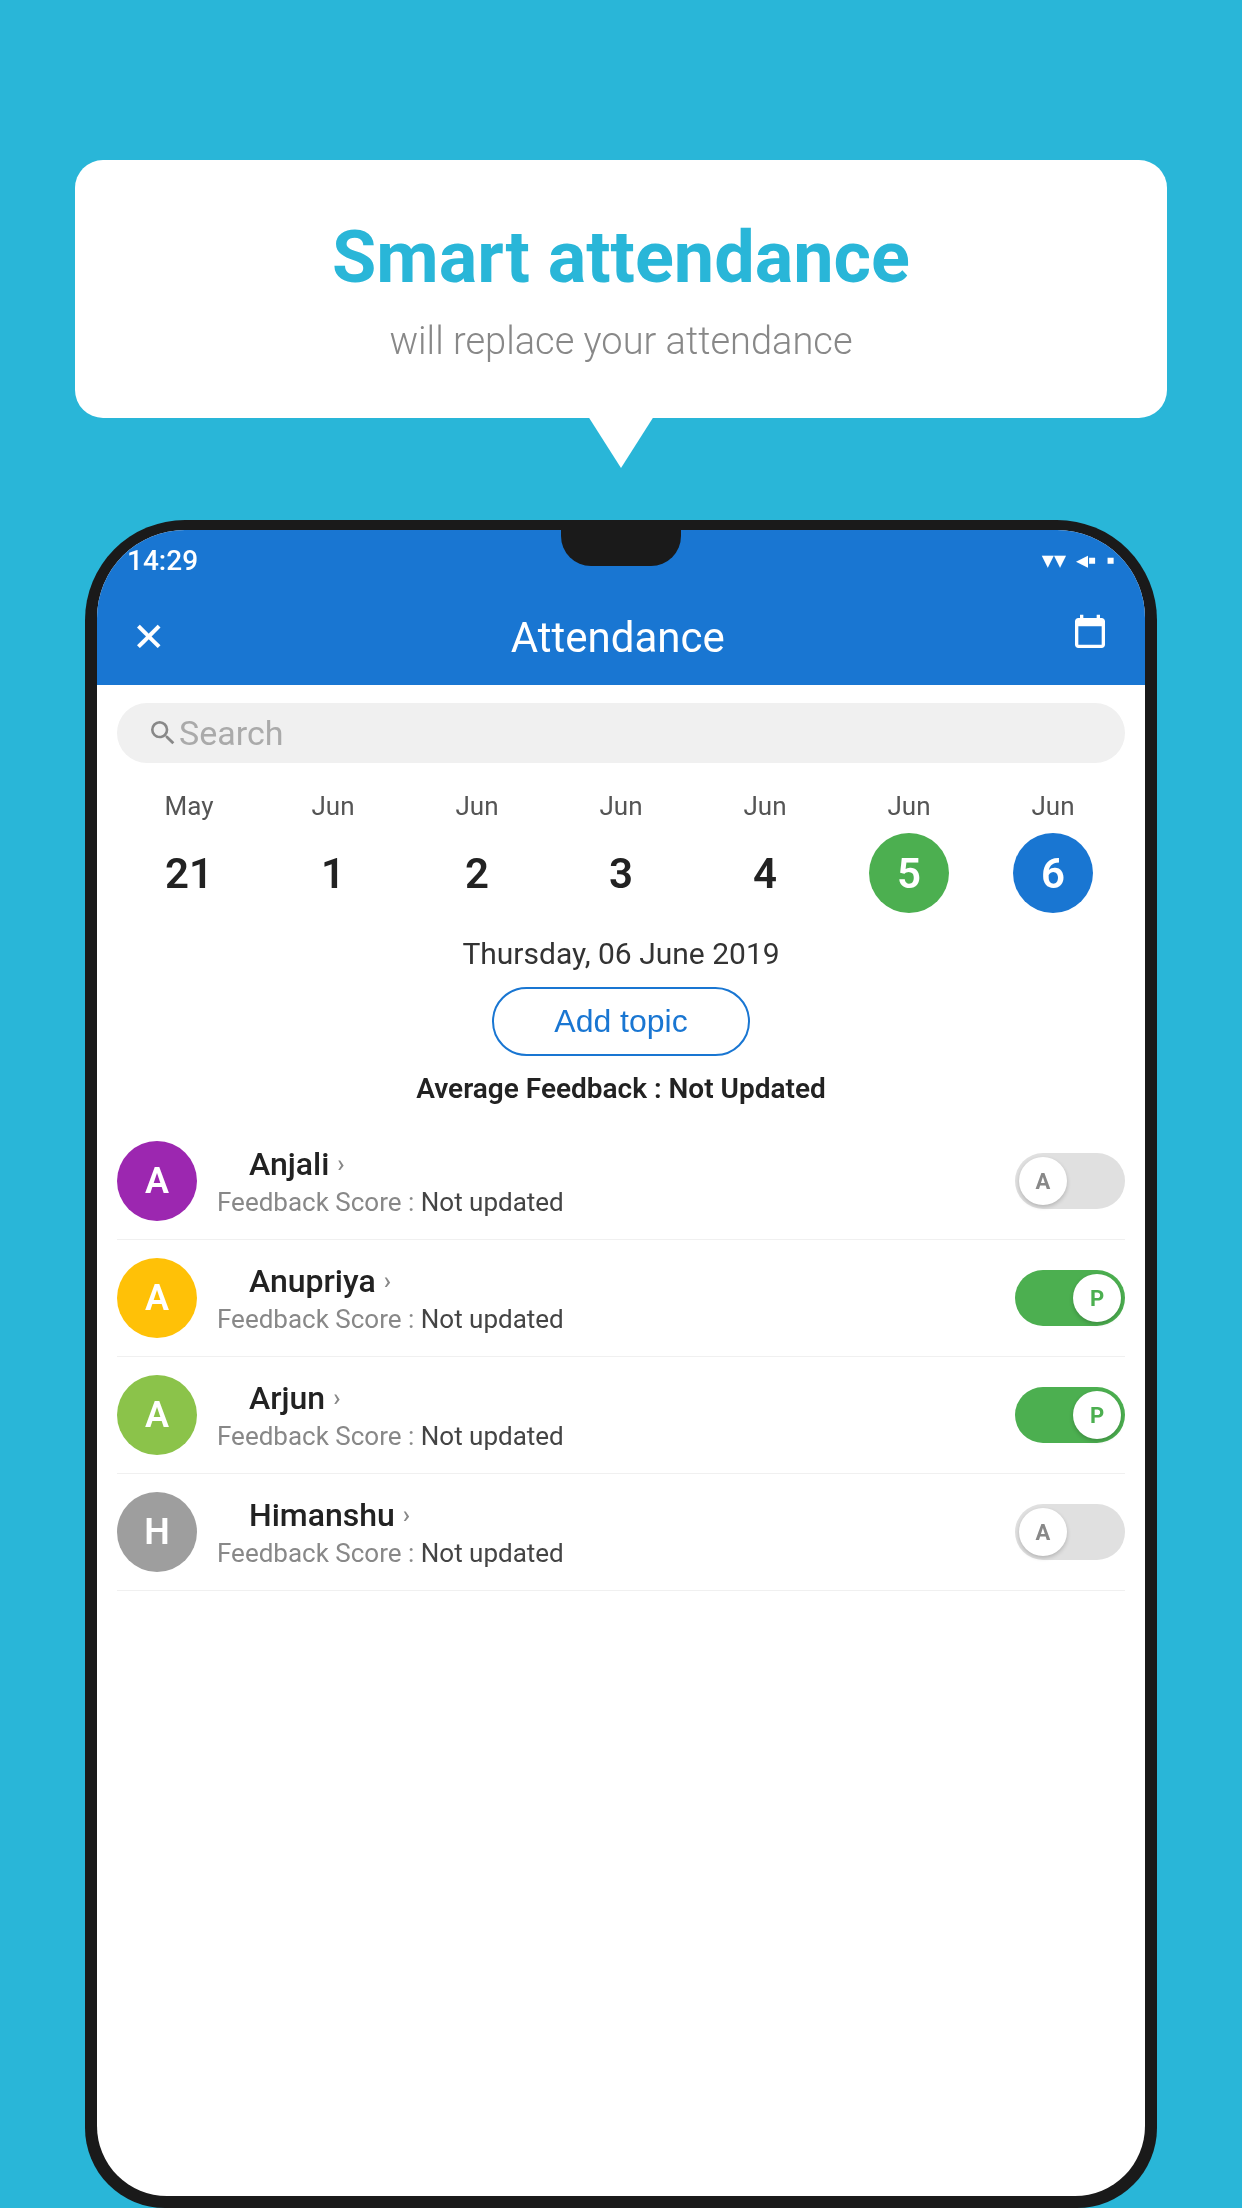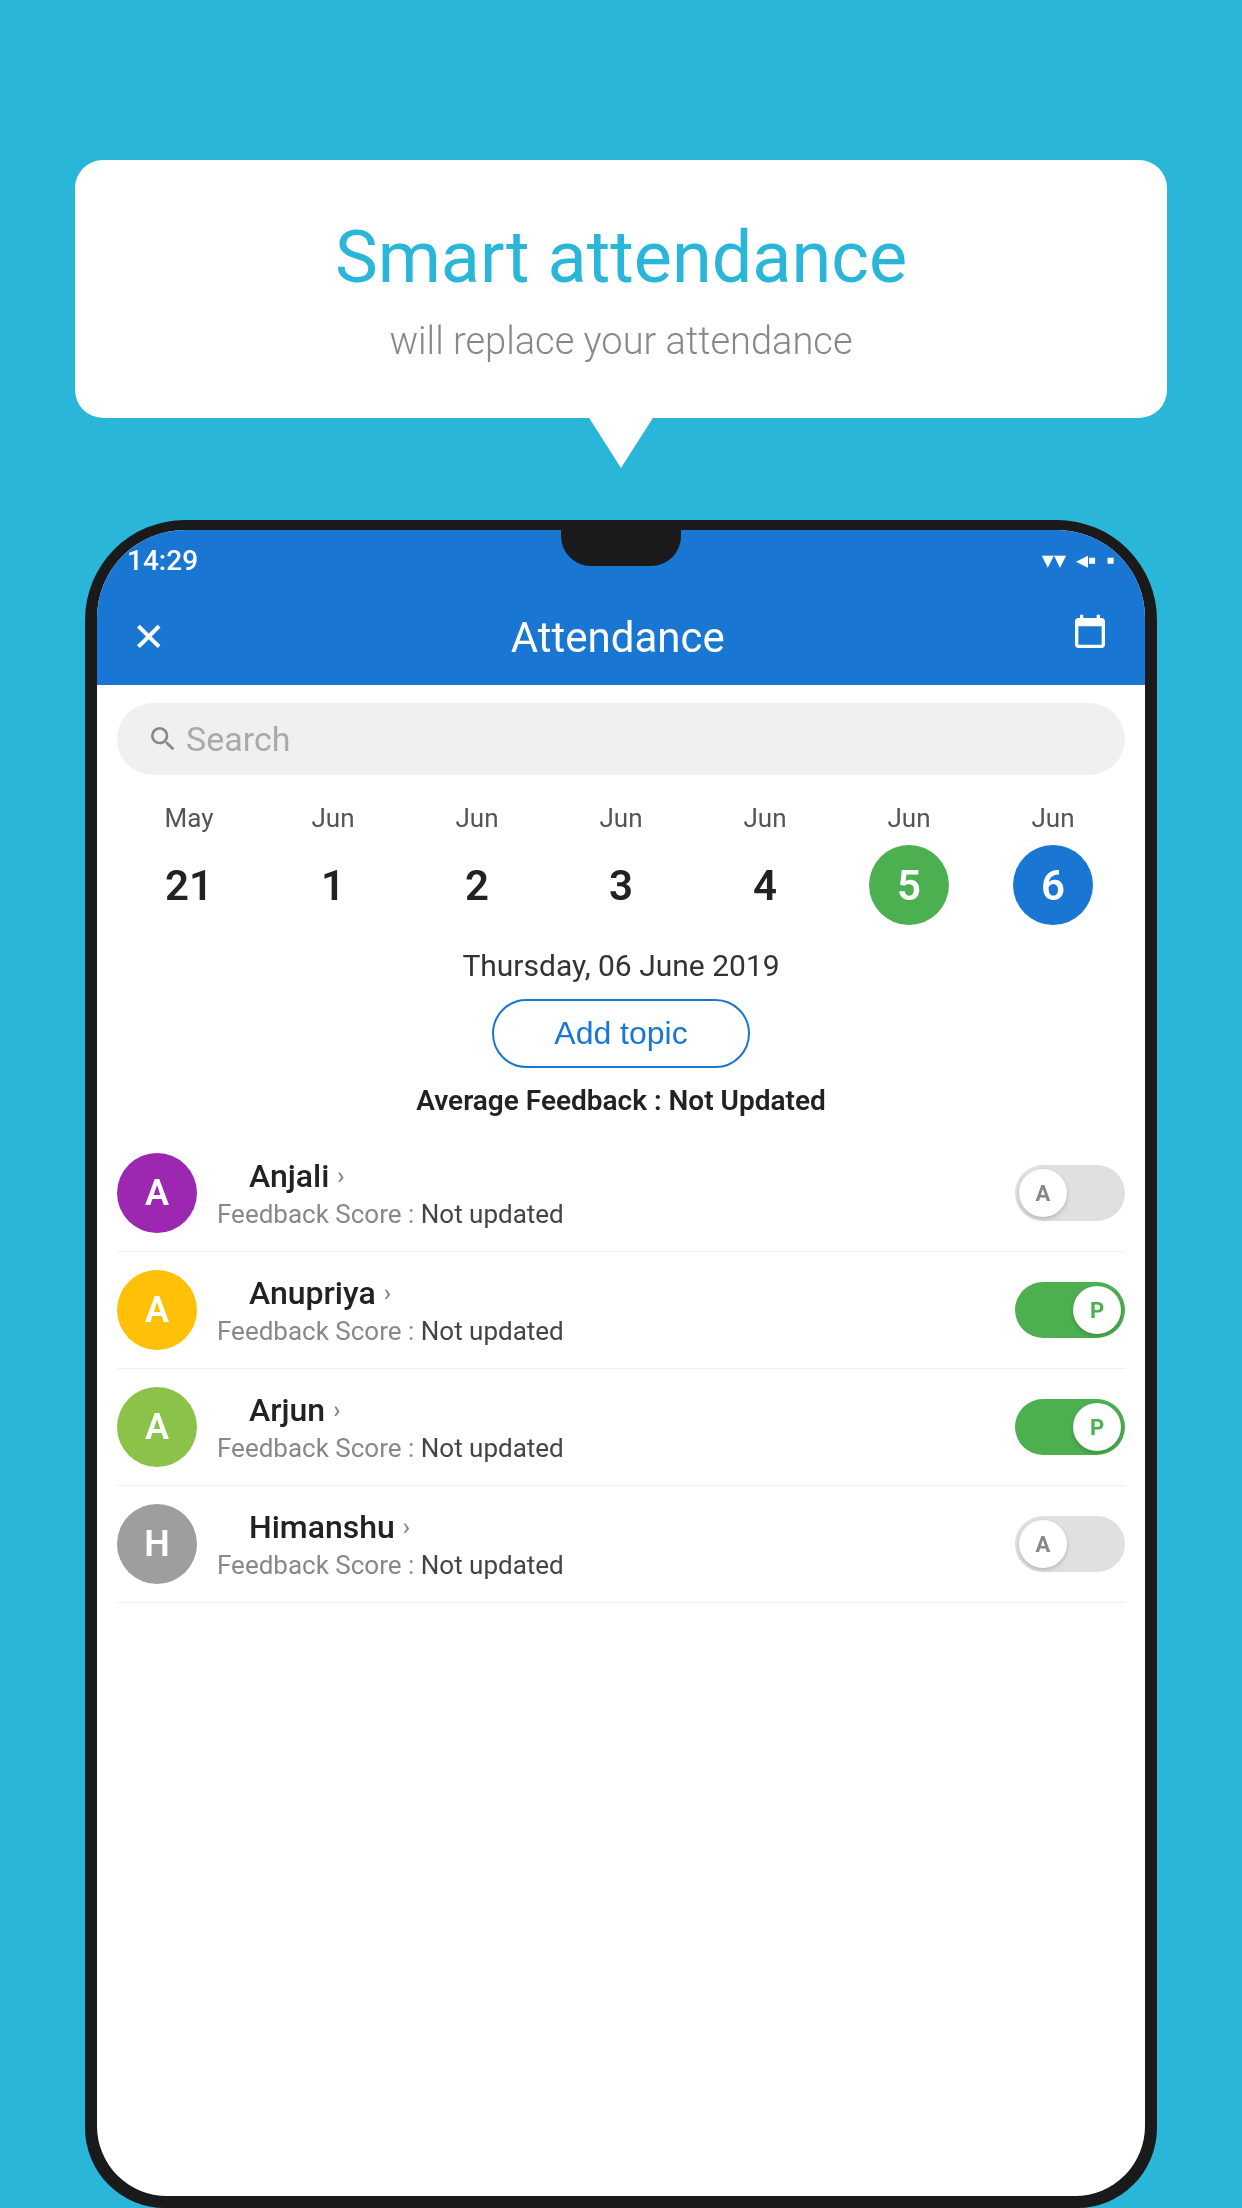--- a/index.html
+++ b/index.html
@@ -30,21 +30,21 @@
       bottom: -50px;
       left: 50%;
       transform: translateX(-50%);
       border-left: 35px solid transparent;
       border-right: 35px solid transparent;
       border-top: 55px solid white;
     }
     .bubble-title {
       font-size: 72px;
       color: #29B6D8;
-      font-weight: 400;
+      font-weight: 700;
       line-height: 1.2;
     }
     .bubble-subtitle {
       font-size: 38px;
       color: #888;
       font-weight: 300;
       margin-top: 18px;
     }
 
     
@@ -132,25 +132,25 @@
     .header-calendar {
       color: white;
       font-size: 36px;
     }
 
     
     .search-bar {
       background: #f0f0f0;
       margin: 18px 20px;
       border-radius: 40px;
-      height: 72px;
+      height: 60px;
       display: flex;
       align-items: center;
       padding: 0 30px;
-      gap: 7px;
+      gap: 0;
     }
     .search-icon-svg {
       color: #888;
       font-size: 32px;
     }
     .search-input-text {
       font-size: 34px;
       color: #aaa;
     }
 

